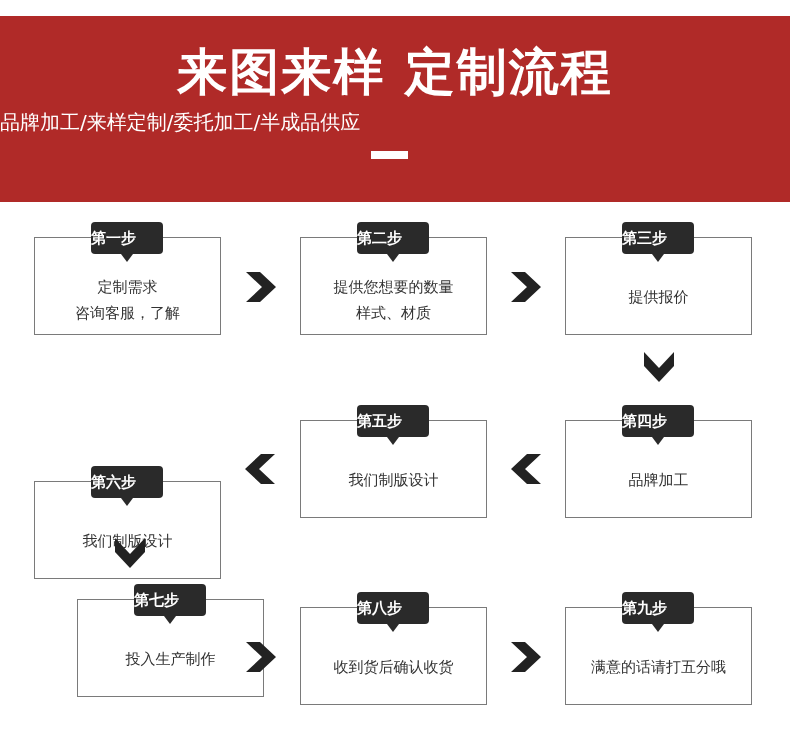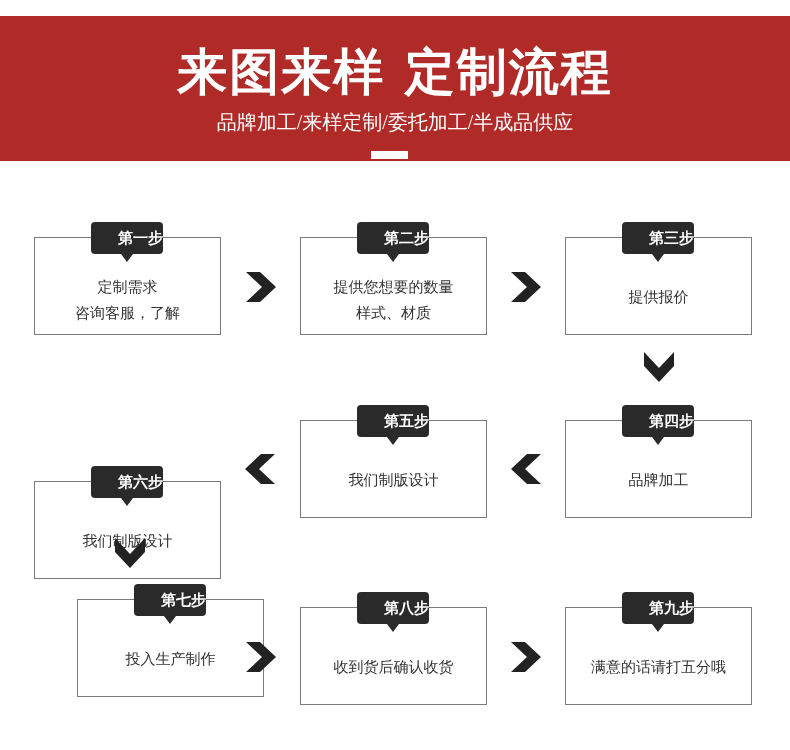--- a/index.html
+++ b/index.html
@@ -1,42 +1,42 @@
 <!DOCTYPE html>
 <html><head>
 <meta charset="utf-8">
 <style>
   html, body { margin: 0; padding: 0; }
   body {
     width: 790px; height: 750px; background: #ffffff; position: relative; overflow: hidden;
     font-family: "DejaVu Sans", "Liberation Sans", sans-serif;
   }
   .banner {
-    position: absolute; left: 0; top: 16px; width: 790px; height: 145px;
+    position: absolute; left: 0; top: 16px; width: 790px; height: 186px;
     background: #b02a28;
   }
   .banner-title {
     position: absolute; left: 0; top: 26px; width: 790px; text-align: center;
     color: #ffffff; font-size: 50px; font-weight: bold; line-height: 60px; letter-spacing: 2px;
   }
   .banner-sub {
-    position: absolute; left: 0; top: 92px; width: 790px; text-align: center;
-    color: #ffffff; font-size: 20px; line-height: 28px; font-family: Liberation Serif, serif;
+    position: absolute; left: 0; top: 92px; width: 790px; 
+    color: #ffffff; font-size: 20px; line-height: 28px;
   }
   .banner-bar {
     position: absolute; left: 371px; top: 135px; width: 37px; height: 8px; background: #ffffff;
   }
   .step-box {
     position: absolute; width: 187px; height: 98px; border: 1.5px solid #7a7a7a; background: #ffffff;
     box-sizing: border-box;
   }
   .step-tag {
     position: absolute; left: 56px; top: -16px; width: 72px; height: 32px;
     background: #2a2a2a; border-radius: 4px; color: #ffffff; font-size: 15px; font-weight: bold;
-    line-height: 32px; text-align: right;
+    line-height: 32px; text-align: left;
   }
   .step-tag::after {
     content: ""; position: absolute; left: 30px; bottom: -8px;
     border-left: 6px solid transparent; border-right: 6px solid transparent; border-top: 8px solid #2a2a2a;
   }
   .step-text {
     position: absolute; left: 0; top: 36px; width: 100%; text-align: center;
     color: #333333; font-size: 15px; line-height: 26px;
   }
   .step-text.one { top: 46px; }

